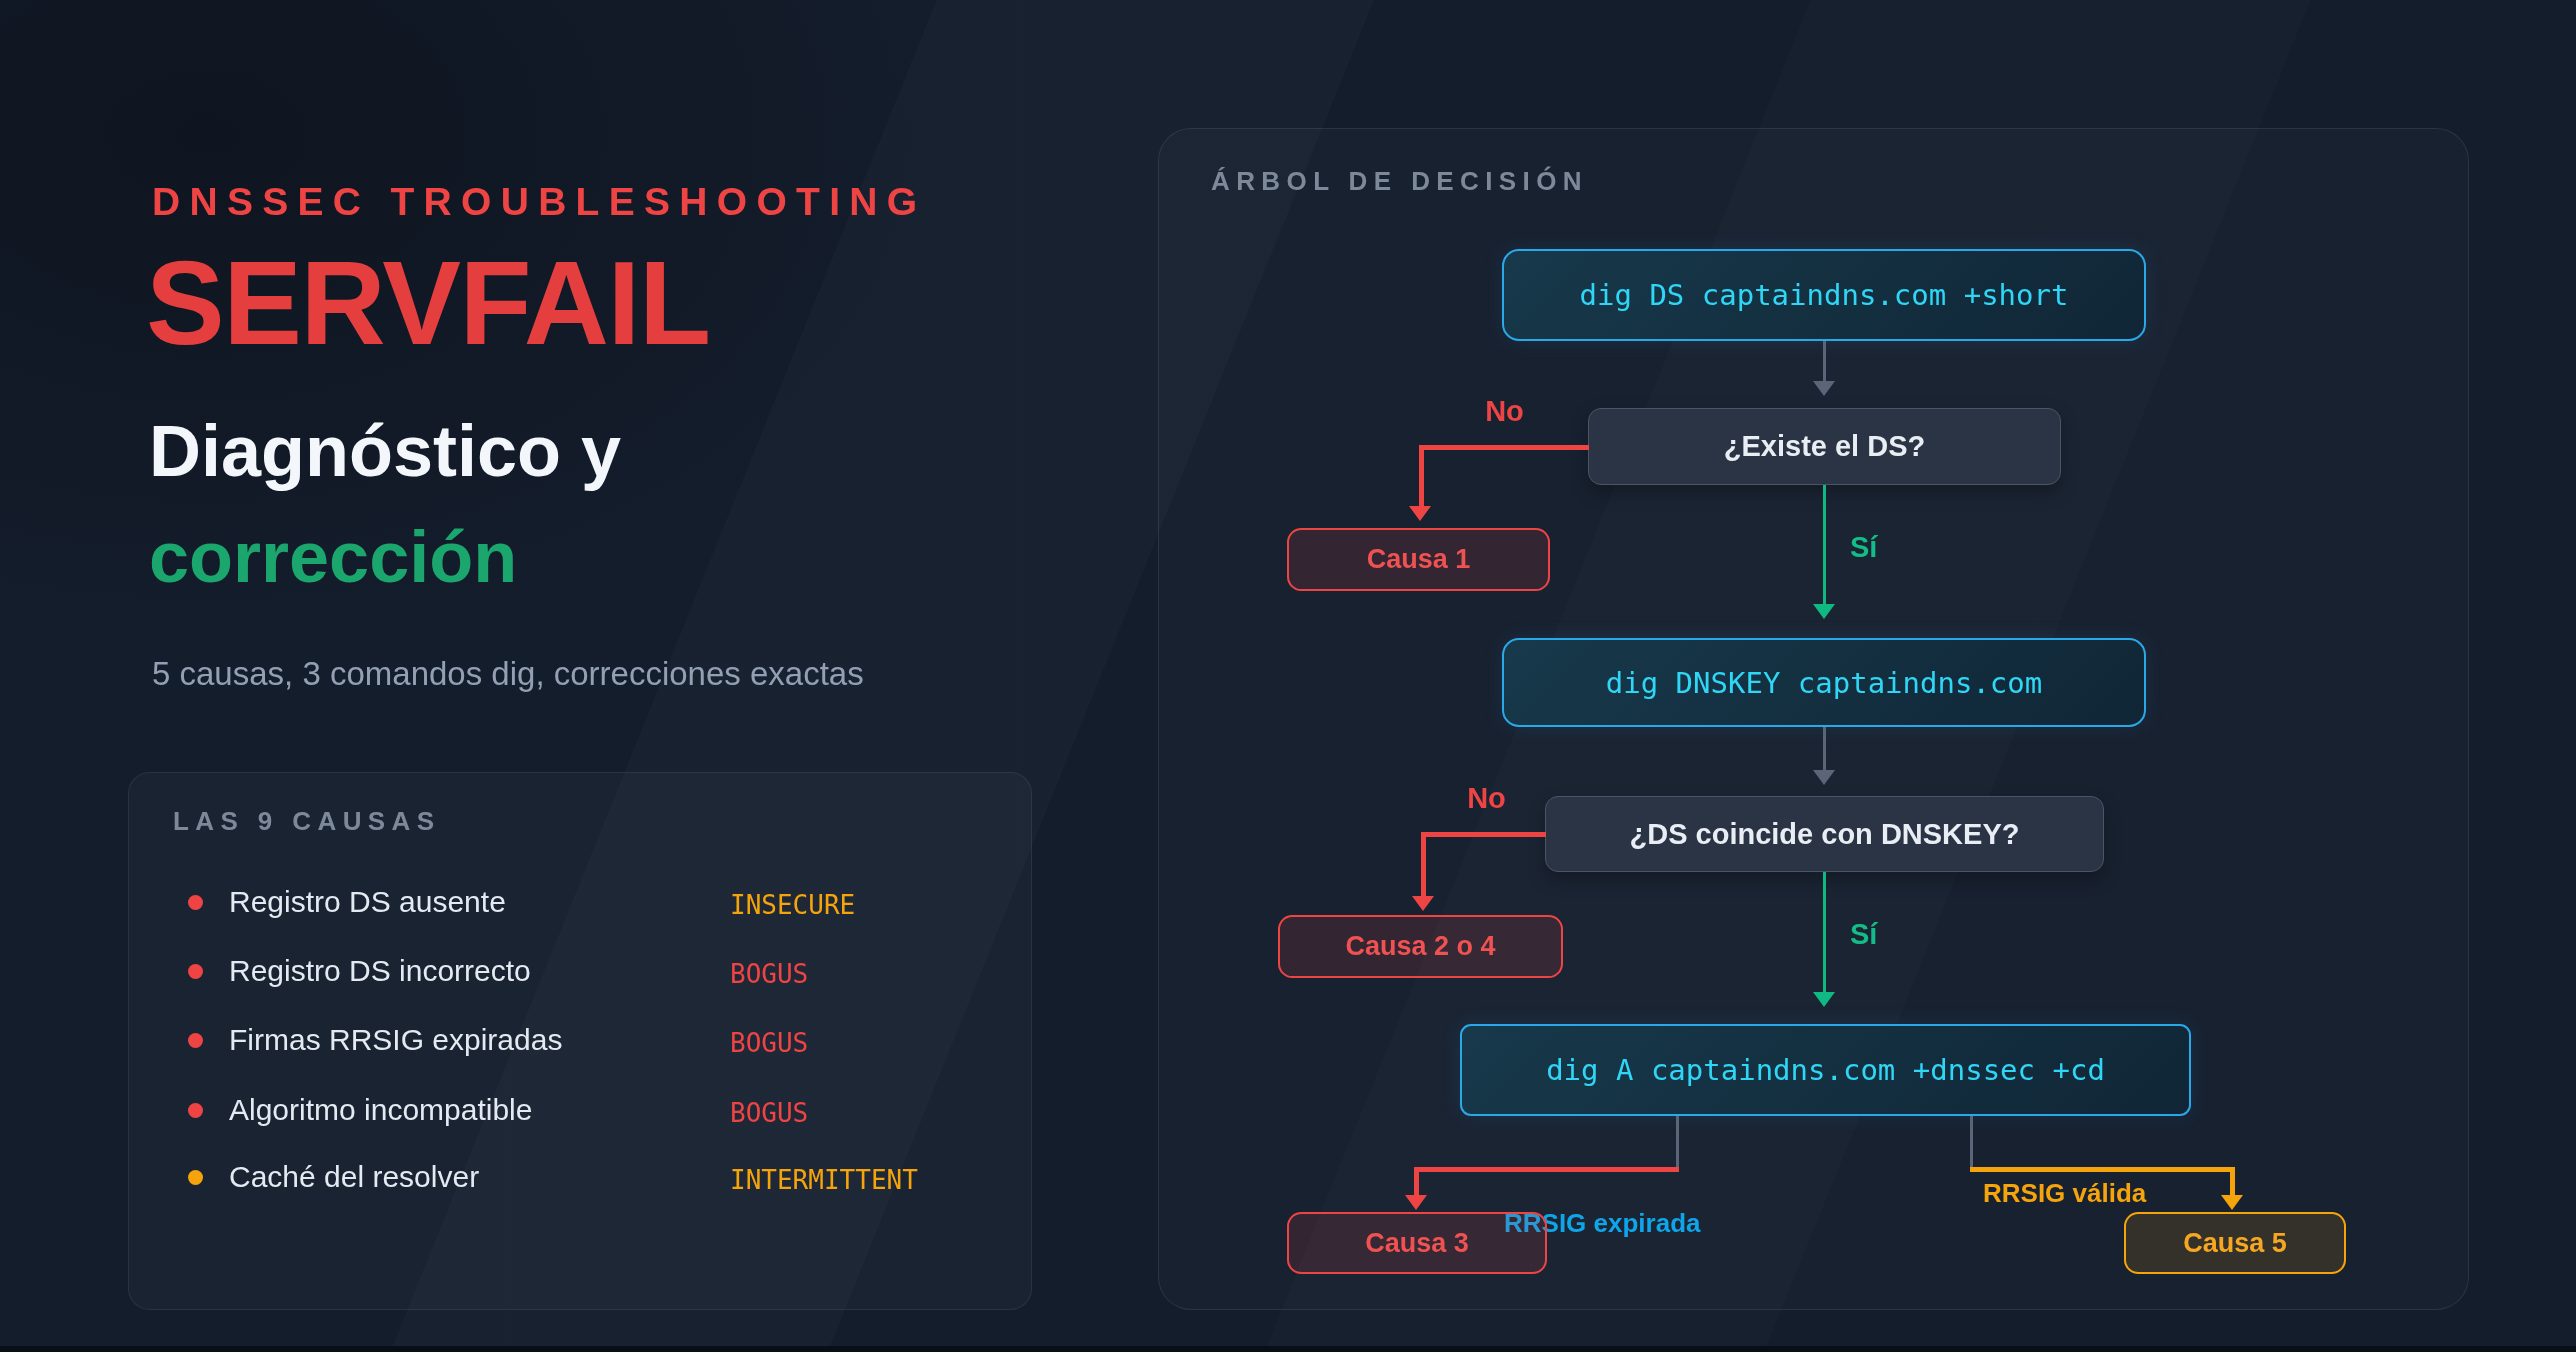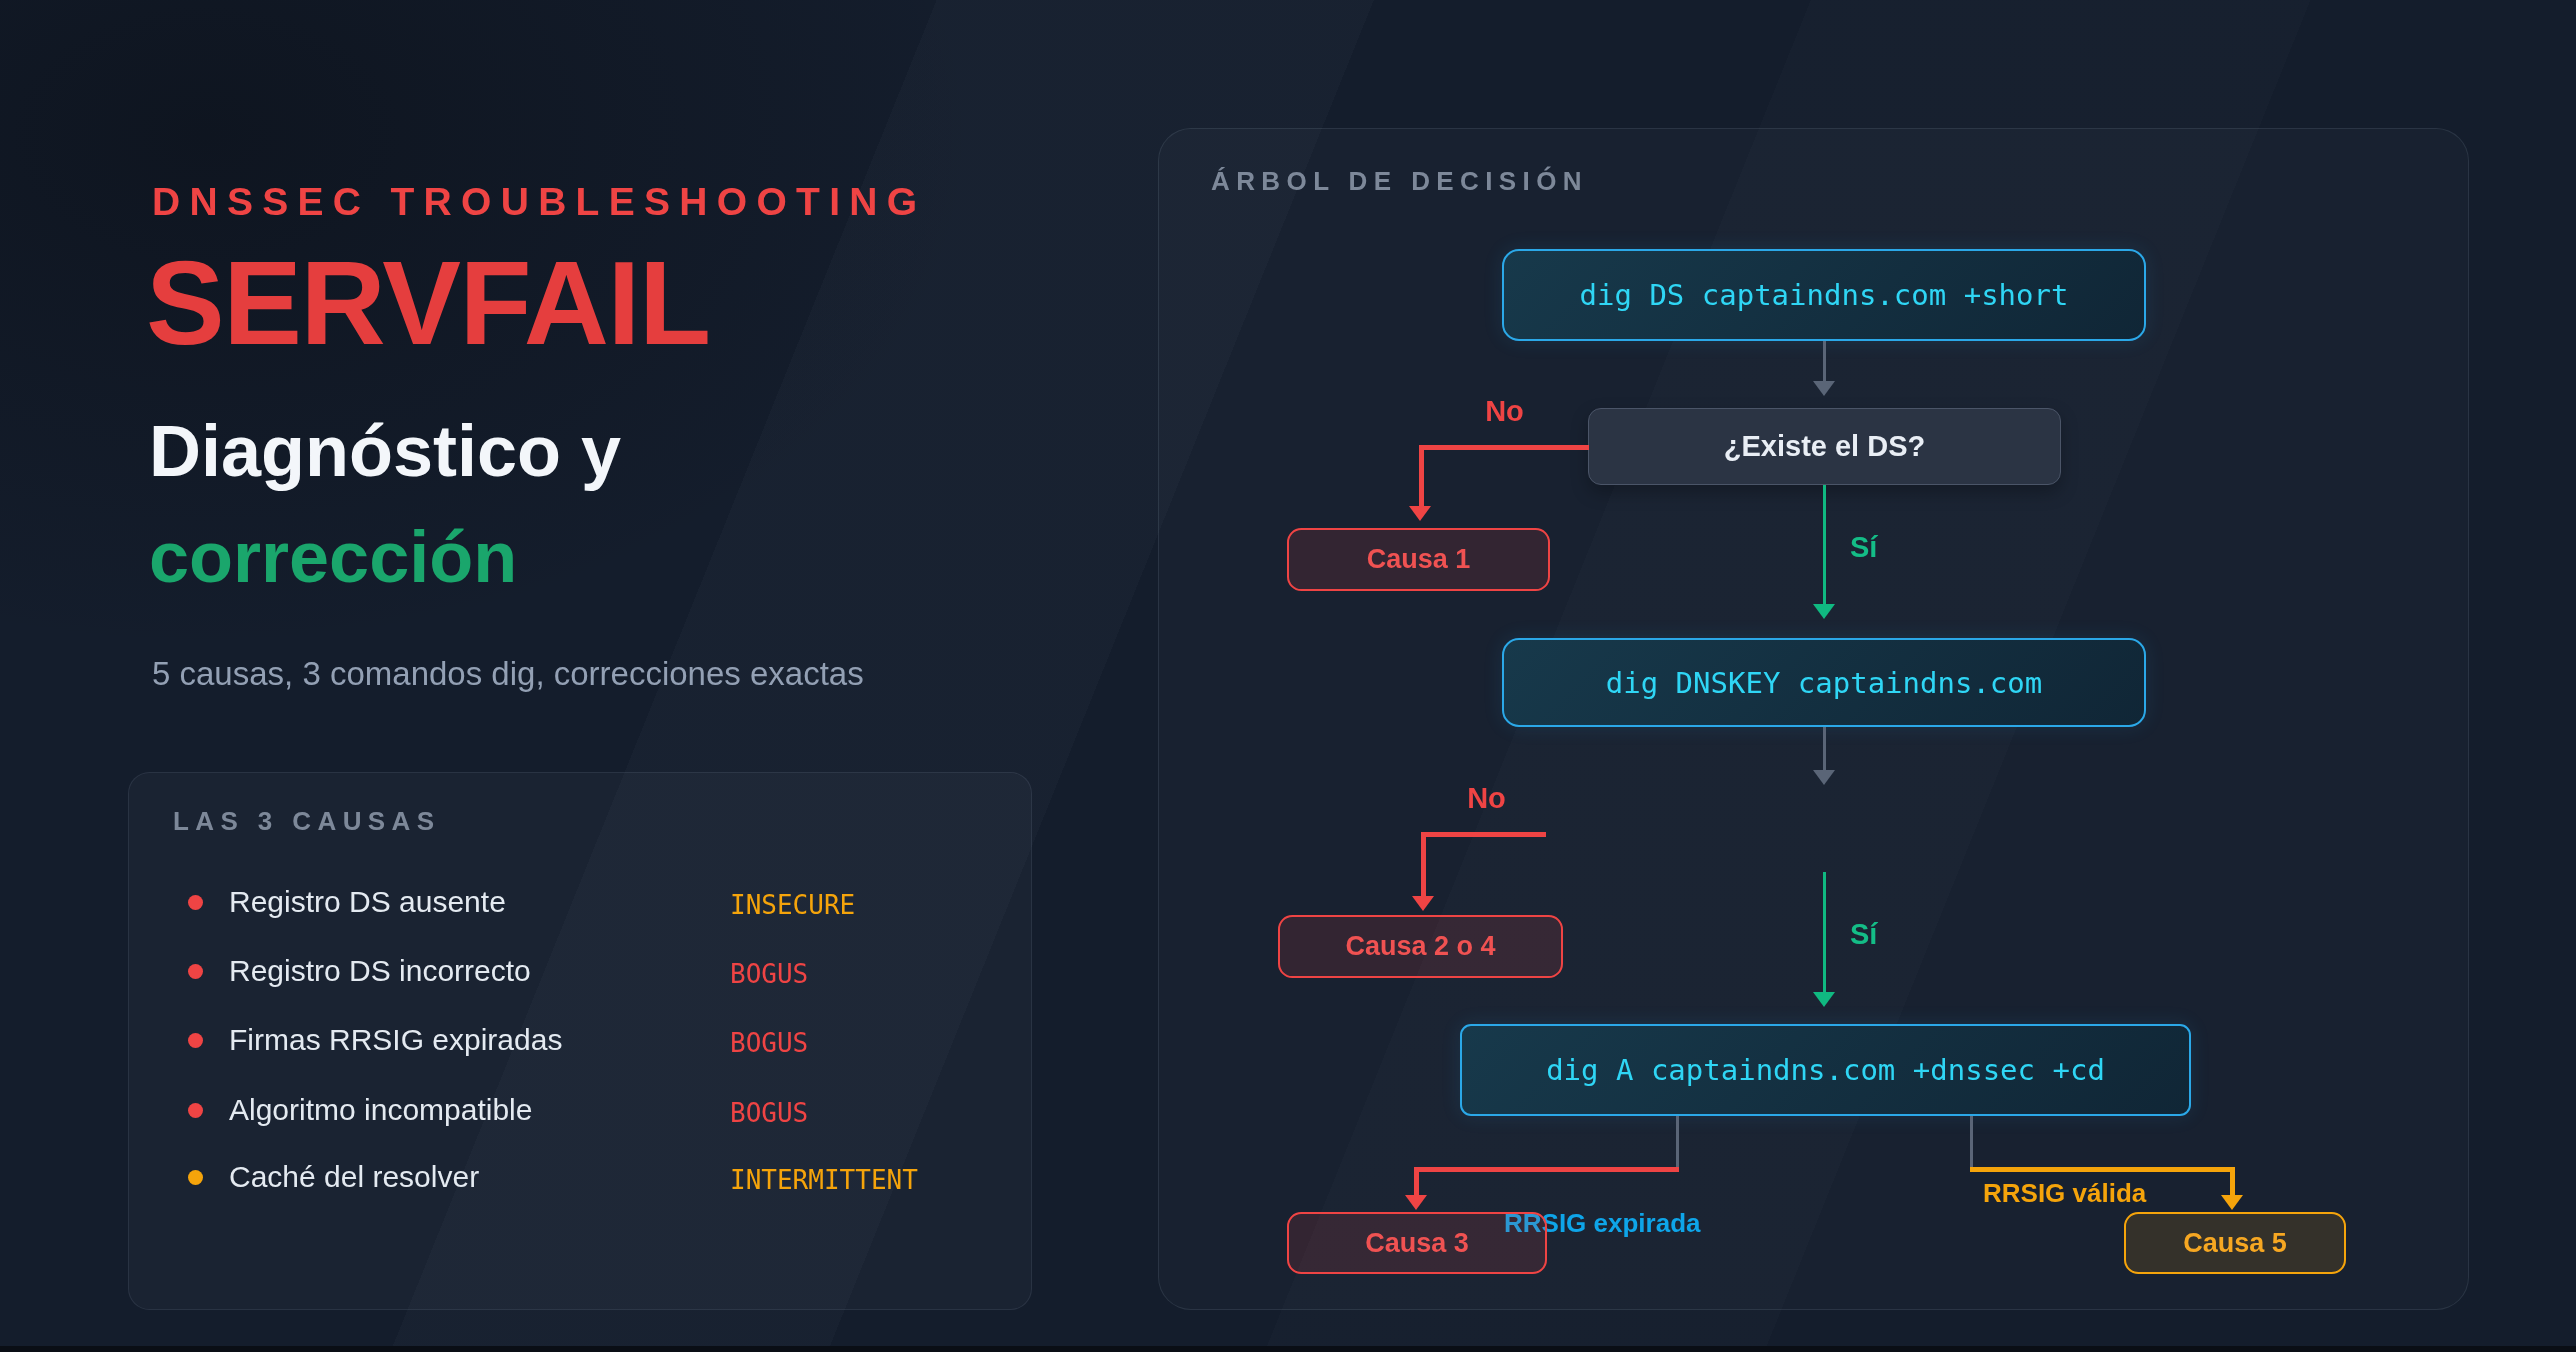--- a/index.html
+++ b/index.html
@@ -153,21 +153,21 @@
 
 <div class="kicker">DNSSEC TROUBLESHOOTING</div>
 <h1 class="servfail">SERVFAIL</h1>
 <div class="headline">
   <div class="line1">Diagnóstico y</div>
   <div class="line2">corrección</div>
 </div>
 <div class="tagline">5 causas, 3 comandos dig, correcciones exactas</div>
 
 <section class="causes-card">
-  <div class="card-title">LAS 3 CAUSAS</div>
+  <div class="card-title">LAS 9 CAUSAS</div>
   <ul>
     <li class="cause-row r1">
       <span class="bullet red"></span>
       <span class="cause-label">Registro DS ausente</span>
       <span class="cause-status status-amber">INSECURE</span>
     </li>
     <li class="cause-row r2">
       <span class="bullet red"></span>
       <span class="cause-label">Registro DS incorrecto</span>
       <span class="cause-status status-red">BOGUS</span>
@@ -212,20 +212,23 @@
   <div class="blabel lbl-si si1-l">Sí</div>
   <div class="line c-green si1-v"></div>
   <div class="ah ah-green si1-head"></div>
 
   <div class="node cmd cmd2">
     <span>dig DNSKEY captaindns.com</span>
   </div>
   <div class="line c-gray l-g2"></div>
   <div class="ah ah-gray h-g2"></div>
 
+  <div class="node question q2">
+    <span>¿DS coincide con DNSKEY?</span>
+  </div>
   <div class="blabel lbl-no no2-l">No</div>
   <div class="line c-red no2-h"></div>
   <div class="line c-red no2-v"></div>
   <div class="ah ah-red no2-head"></div>
   <div class="node causa causa2">
     <span>Causa 2 o 4</span>
   </div>
   <div class="blabel lbl-si si2-l">Sí</div>
   <div class="line c-green si2-v"></div>
   <div class="ah ah-green si2-head"></div>

